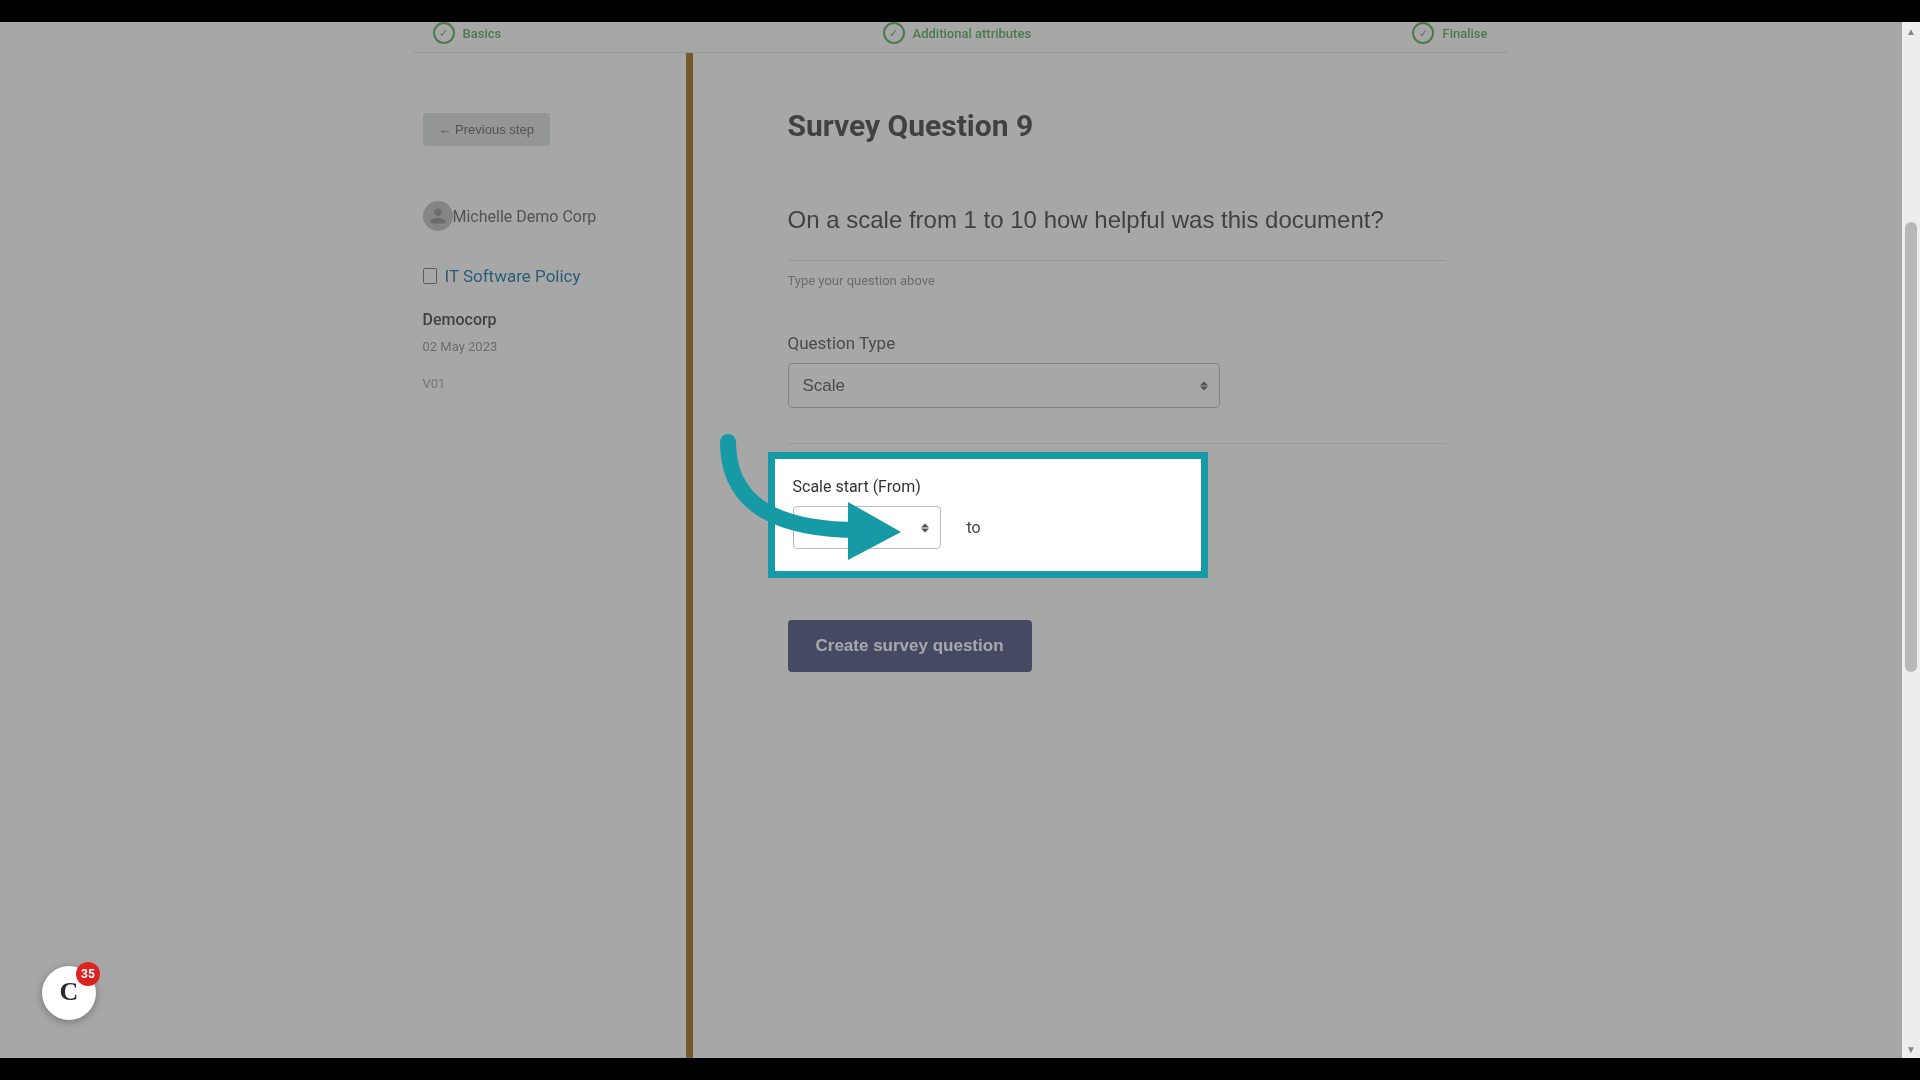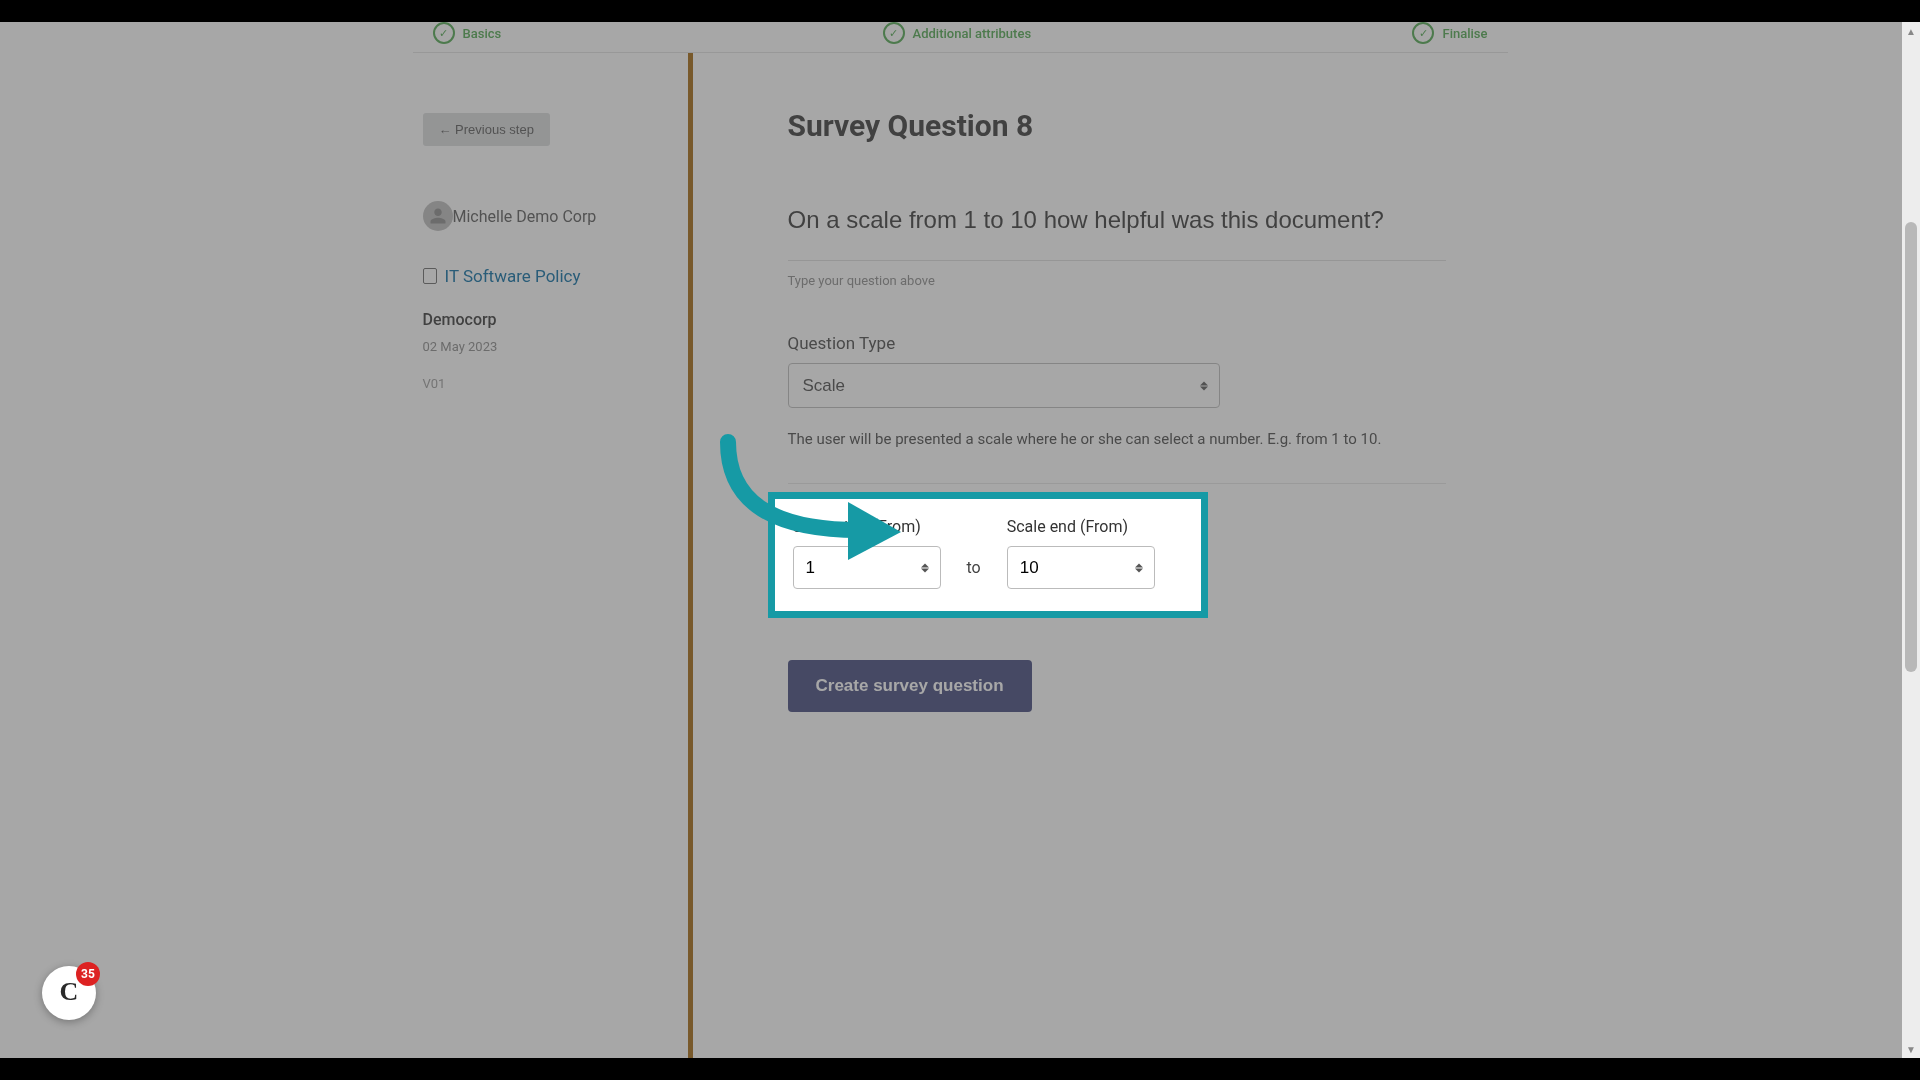--- a/index.html
+++ b/index.html
@@ -56,21 +56,21 @@
       justify-content: center;
       font-size: 11px;
     }
     .body-cols {
       display: flex;
       height: calc(100% - 30px);
     }
     .sidebar {
       width: 280px;
       padding: 60px 20px 20px 10px;
-      border-right: 5px solid #a16207;
+      border-right: 7px solid #a16207;
       flex-shrink: 0;
     }
     .prev-btn {
       background: #d8dadb;
       color: #555;
       border: none;
       padding: 9px 16px;
       font-size: 13px;
       border-radius: 3px;
       cursor: pointer;
@@ -255,65 +255,52 @@
         <div class="doc-row">
           <span class="doc-icon"></span>
           <span>IT Software Policy</span>
         </div>
         <div class="org">Democorp</div>
         <div class="date">02 May 2023</div>
         <div class="ver">V01</div>
       </aside>
 
       <main class="main">
-        <h1 class="page-title">Survey Question 8</h1>
+        <h1 class="page-title">Survey Question 9</h1>
         <input class="question-input" type="text" value="On a scale from 1 to 10 how helpful was this document?" style="">
         <div class="q-underline"></div>
         <div class="hint">Type your question above</div>
 
         <label class="label">Question Type</label>
         <div class="select-wrap">
           <select class="select">
             <option>Scale</option>
           </select>
           <span class="chevrons">
             <span class="chev up"></span>
               <span class="chev down"></span>
           </span>
         </div>
-        <div class="helptext">The user will be presented a scale where he or she can select a number. E.g. from 1 to 10.</div>
         <div class="divider"></div>
 
         <div class="scale-highlight">
           <div class="scale-row">
             <div class="scale-col">
               <span class="scale-label">Scale start (From)</span>
               <div class="small-select-wrap">
                 <select class="small-select">
                   <option>1</option>
                 </select>
                 <span class="chevrons">
                     <span class="chev up"></span>
                     <span class="chev down"></span>
                   </span>
               </div>
             </div>
             <span class="to-text">to</span>
-            <div class="scale-col">
-              <span class="scale-label">Scale end (From)</span>
-              <div class="small-select-wrap">
-                <select class="small-select">
-                  <option>10</option>
-                </select>
-                <span class="chevrons">
-                    <span class="chev up"></span>
-                    <span class="chev down"></span>
-                  </span>
-              </div>
-            </div>
           </div>
         </div>
 
         <button class="create-btn">Create survey question</button>
       </main>
     </div>
 
     <svg class="arrow-annot" width="200" height="160" viewBox="0 0 200 160">
       <path d="M 15 10 C 15 70, 60 100, 155 98" stroke="#169aa5" stroke-width="16" fill="none" stroke-linecap="round"></path>
       <path d="M 135 70 L 188 100 L 135 128" fill="#169aa5"></path>

